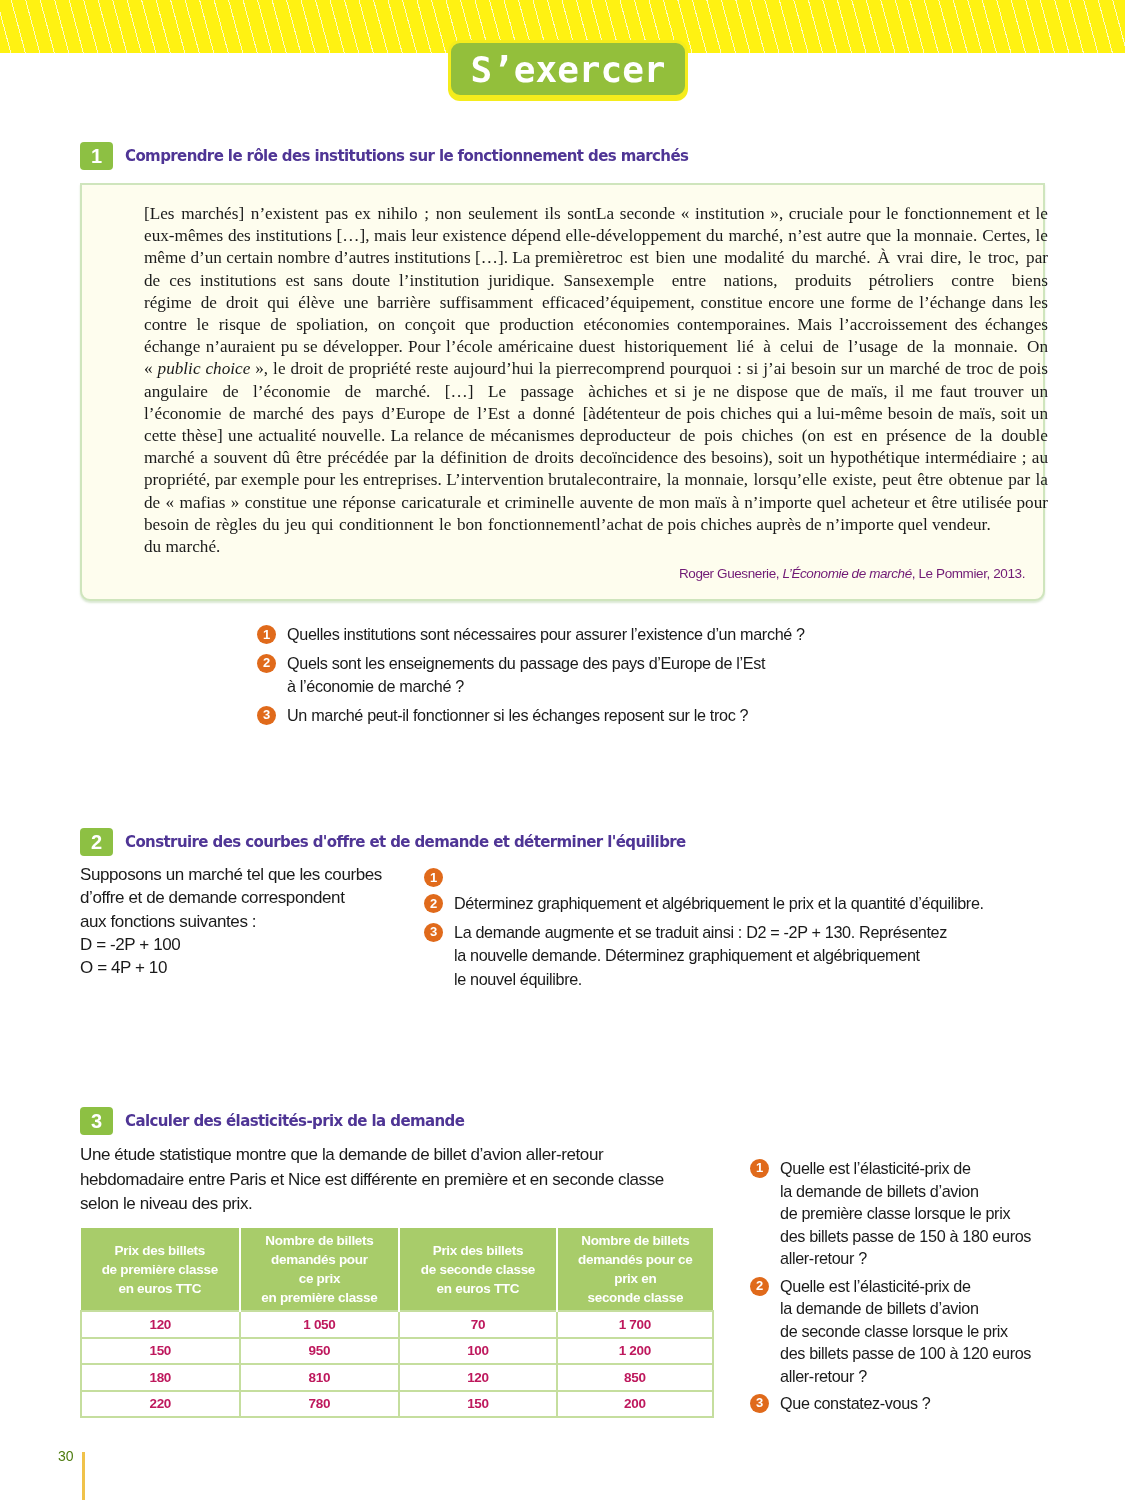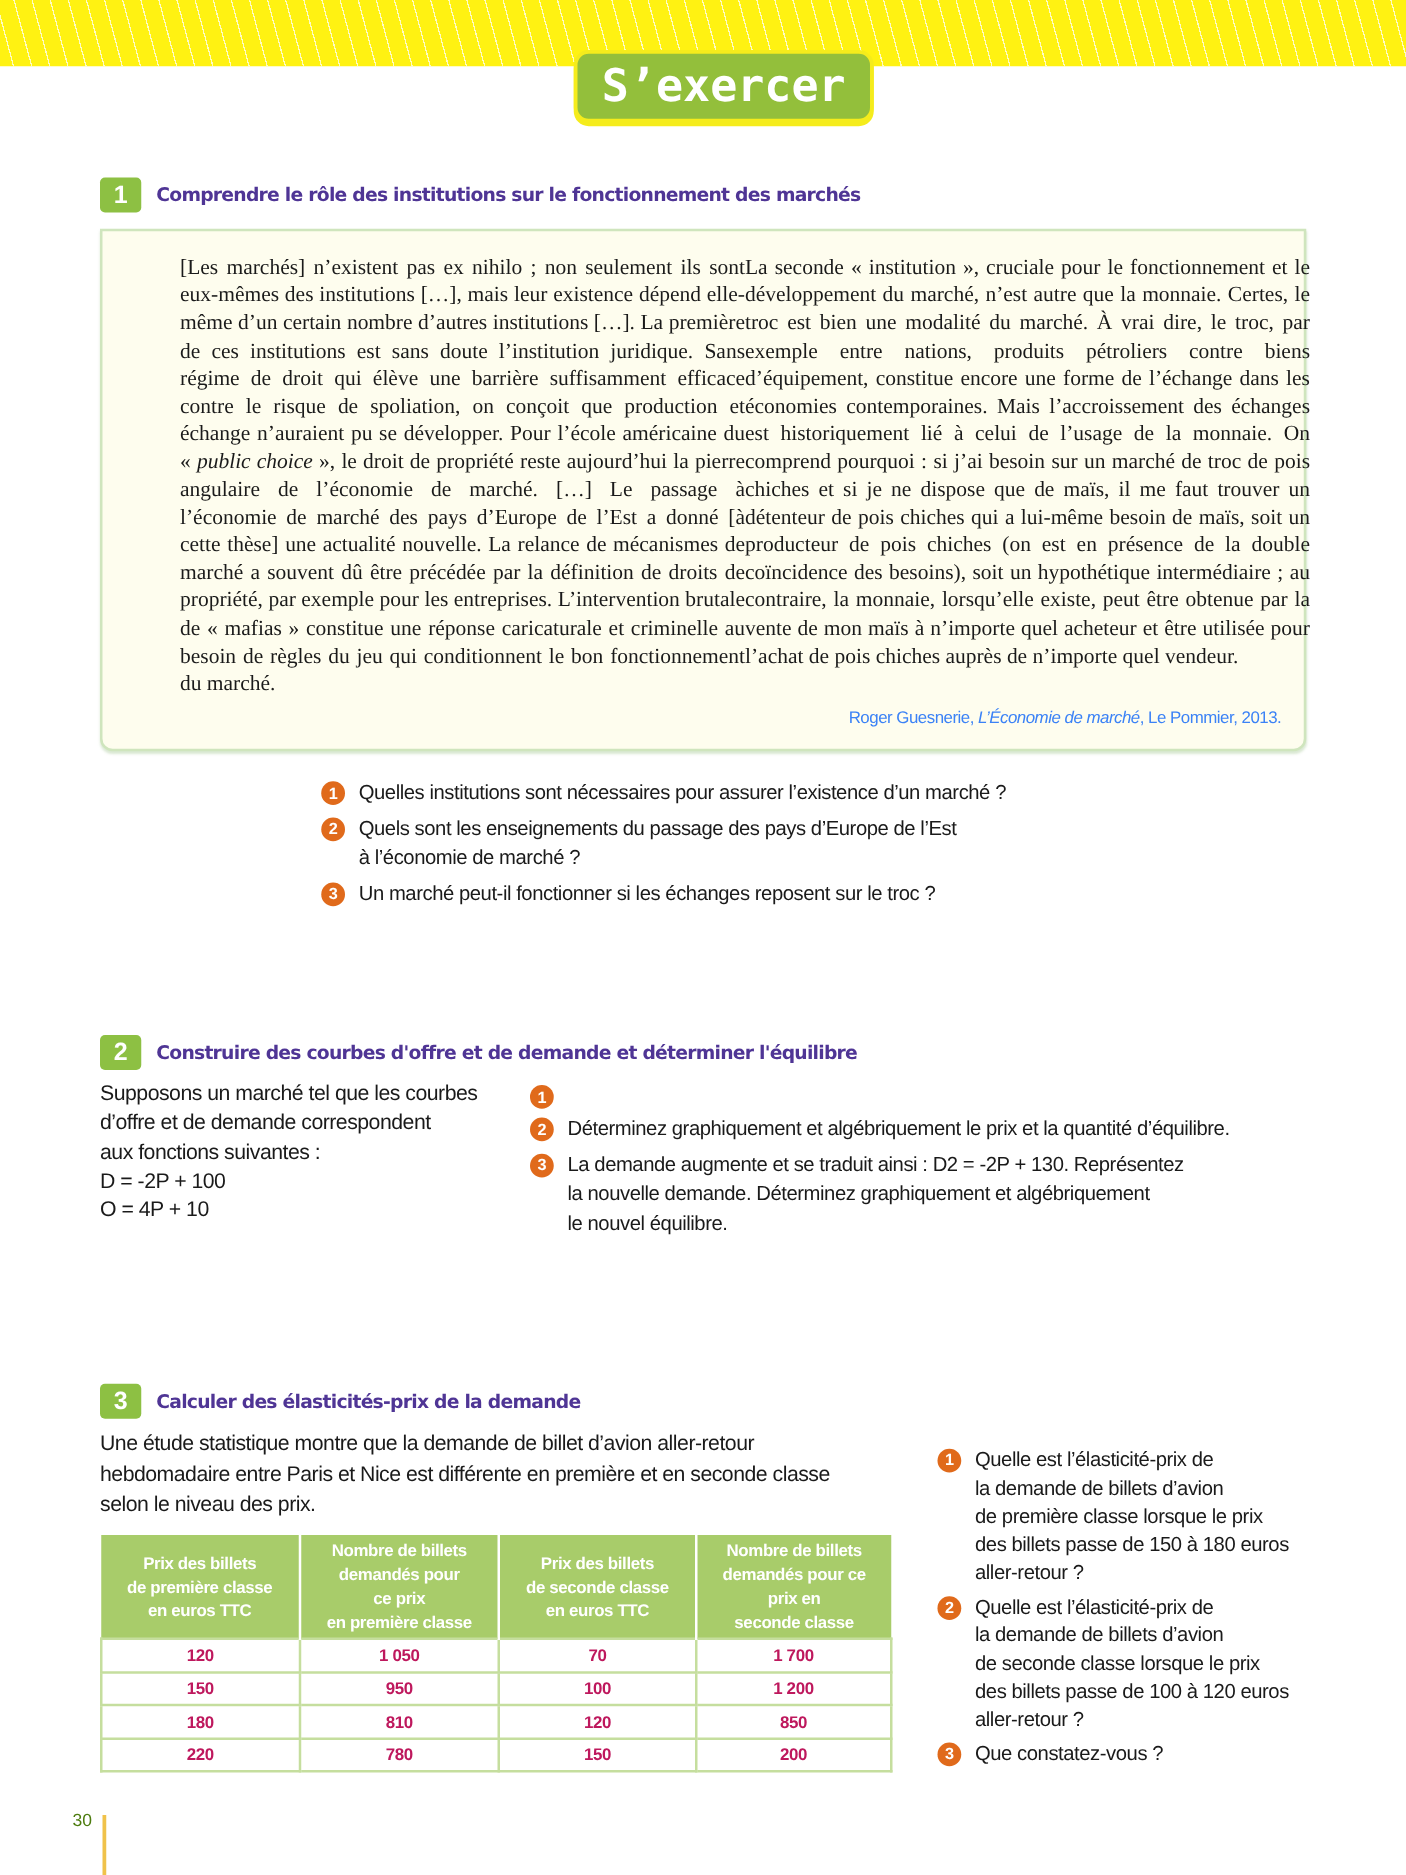--- a/index.html
+++ b/index.html
@@ -8,21 +8,21 @@
 
   .top-band {
     position: absolute; left: 0; top: 0; width: 1125px; height: 53px;
     background-color: #fff212;
     background-image: repeating-linear-gradient(75deg, transparent 0 10px, rgba(255,255,255,0.75) 10px 11px, transparent 11px 14px);
   }
   .title-badge {
     position: absolute; left: 448px; top: 40px; width: 240px; height: 58px;
     background: #93bf3b; border: 3px solid #f5ec1c; border-radius: 12px;
     box-shadow: 0 3px 0 #f5ec1c;
-    display: flex; align-items: center; justify-content: center; margin-left: 11px;
+    display: flex; align-items: center; justify-content: center;
   }
   .title-badge span {
     color: #ffffff; font-family: "DejaVu Sans Mono", monospace; font-weight: bold;
     font-size: 36px; letter-spacing: 0px;
   }
 
   .section-head { position: absolute; left: 80px; display: flex; align-items: center; }
   .sec-num {
     width: 33px; height: 28px; background: #8dc043; color: #fff; border-radius: 4px;
     font-weight: bold; font-size: 20px; display: flex; align-items: center; justify-content: center;
@@ -37,21 +37,21 @@
   }
   .quote-col {
     position: absolute; top: 18px; width: 452px;
     font-family: "Liberation Serif", serif; font-size: 17.2px; line-height: 22.2px;
     text-align: justify; color: #1a1a1a;
   }
   .quote-col.left { left: 16px; margin-left: 46px; }
   .quote-col.right { left: 514px; }
   .source {
     position: absolute; right: 18px; bottom: 18px;
-    font-family: "Liberation Sans", sans-serif; font-size: 13.5px; letter-spacing: -0.4px; color: #3b82f6;
+    font-family: "Liberation Sans", sans-serif; font-size: 13.5px; letter-spacing: -0.4px; color: #701a75;
   }
   .source i { font-style: italic; }
 
   .q-list { position: absolute; }
   .q-item { display: flex; align-items: flex-start; font-size: 16.2px; line-height: 23.5px; letter-spacing: -0.35px; margin-bottom: 5px; }
   .q-num {
     flex: 0 0 auto; width: 19px; height: 19px; border-radius: 50%; background: #e06a1b;
     color: #fff; font-weight: bold; font-size: 13px; display: flex; align-items: center; justify-content: center;
     margin-right: 11px; margin-top: 2px;
   }

